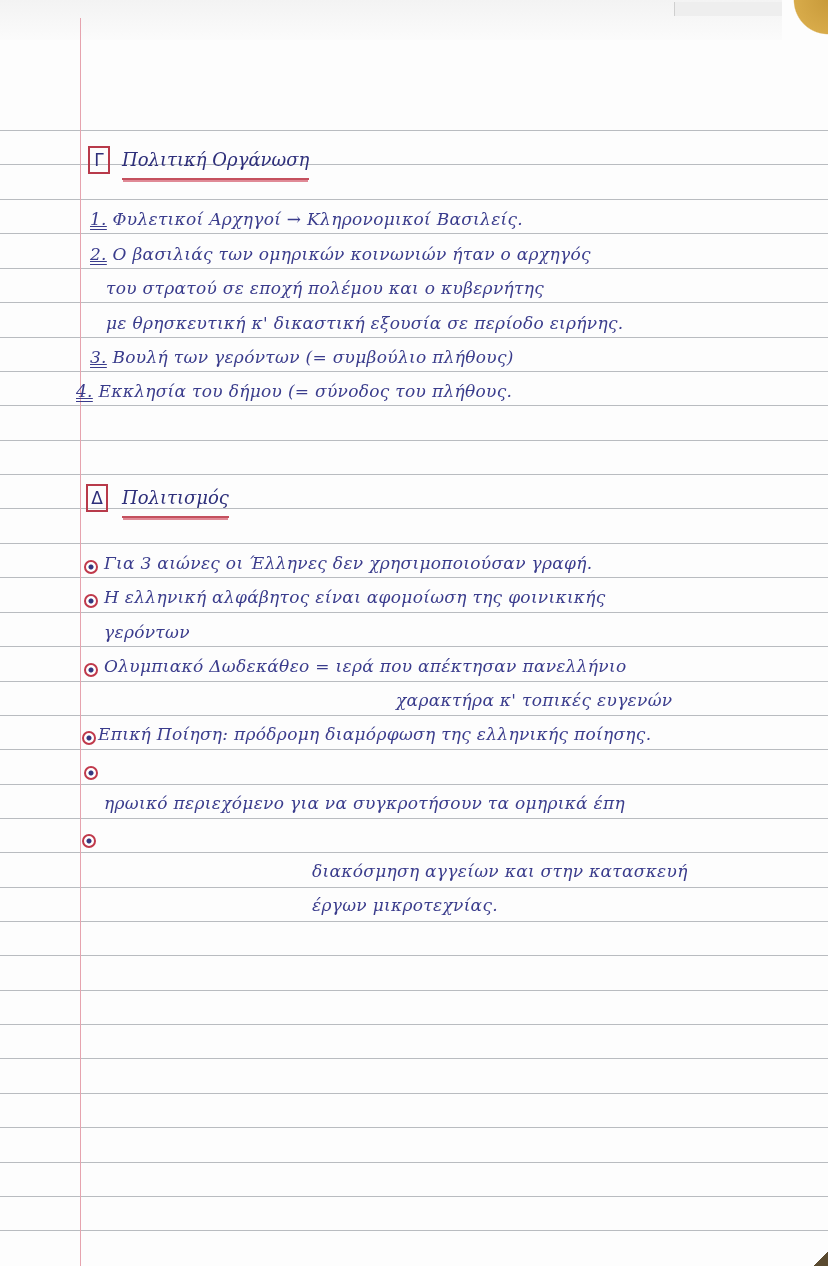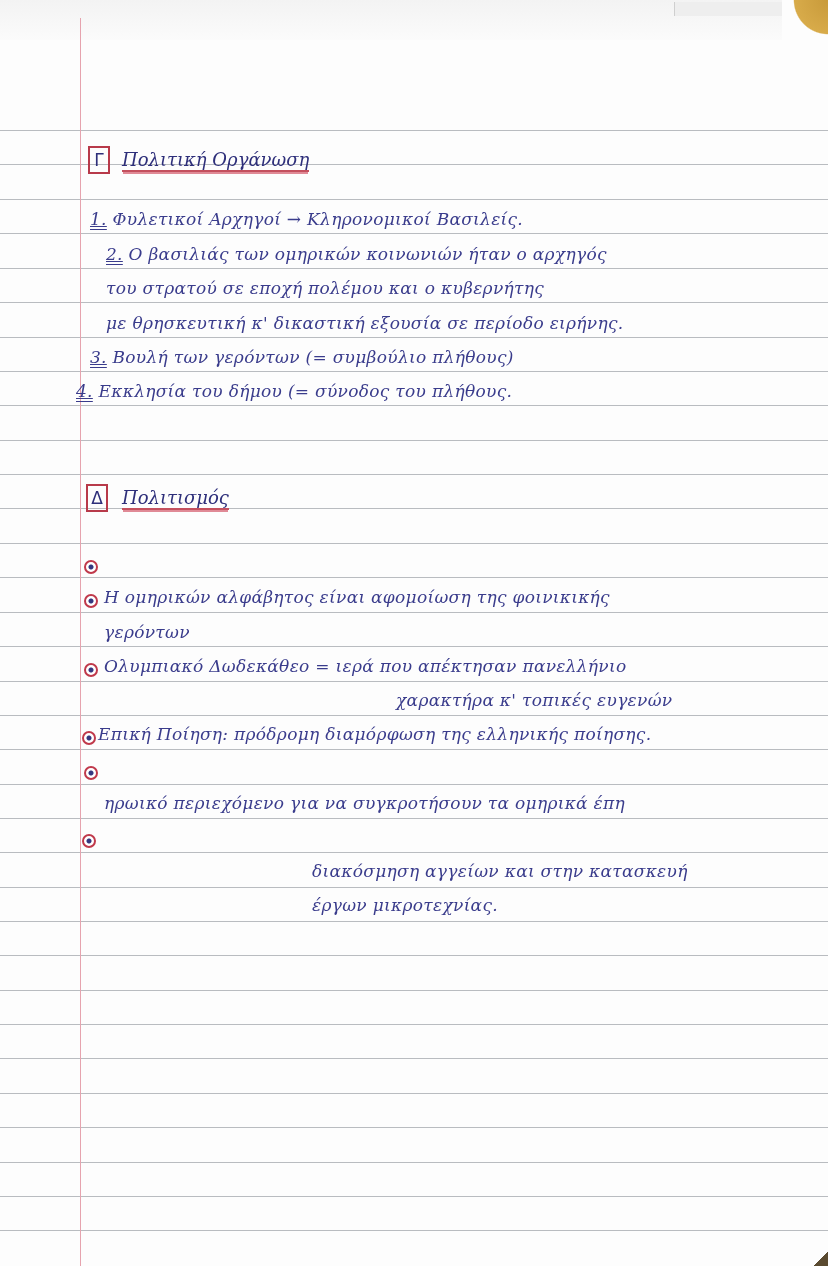--- a/index.html
+++ b/index.html
@@ -54,21 +54,21 @@
       font-family: "DejaVu Sans", sans-serif;
       font-size: 17px;
       text-align: center; line-height: 24px;
     }
     .heading-title {
       position: absolute;
       color: #2e2f7a;
       font-family: "DejaVu Serif", serif;
       font-style: italic;
       font-size: 18px;
-      padding-bottom: 0;
+      padding-bottom: 8px;
       border-bottom: 2px solid #c4505e;
       box-shadow: 0 3px 0 -1px #e08a96;
       white-space: nowrap;
     }
     .num {
       text-decoration: underline double #3a3c8c;
     }
     .bullet {
       position: absolute;
       width: 10px; height: 10px; border-radius: 50%;
@@ -121,42 +121,43 @@
 
   <div class="margin-line"></div>
 
   <div class="heading-box" style="left:88px; top:146px">Γ</div>
   <div class="heading-title" style="left:122px; top:149px">Πολιτική Οργάνωση</div>
 
   <div class="ink" style="left:90px; top:209px">
     <span class="num">1.</span>
     <span>Φυλετικοί Αρχηγοί → Κληρονομικοί Βασιλείς.</span>
   </div>
-  <div class="ink" style="left:106px; top:244px">
+  <div class="ink" style="left:90px; top:244px">
     <span class="num">2.</span>
     <span>Ο βασιλιάς των ομηρικών κοινωνιών ήταν ο αρχηγός</span>
   </div>
   <div class="ink" style="left:106px; top:278px">του στρατού σε εποχή πολέμου και ο κυβερνήτης</div>
   <div class="ink" style="left:106px; top:313px">με θρησκευτική κ' δικαστική εξουσία σε περίοδο ειρήνης.</div>
   <div class="ink" style="left:90px; top:347px">
     <span class="num">3.</span>
     <span>Βουλή των γερόντων (= συμβούλιο πλήθους)</span>
   </div>
   <div class="ink" style="left:76px; top:381px">
     <span class="num">4.</span>
     <span>Εκκλησία του δήμου (= σύνοδος του πλήθους.</span>
   </div>
 
   <div class="heading-box" style="left:86px; top:484px">Δ</div>
   <div class="heading-title" style="left:122px; top:487px">Πολιτισμός</div>
 
   <div class="bullet" style="left:84px; top:560px"></div>
+  <div class="ink" style="left:104px; top:553px">Για 3 αιώνες οι Έλληνες δεν χρησιμοποιούσαν γραφή.</div>
 
   <div class="bullet" style="left:84px; top:594px"></div>
-  <div class="ink" style="left:104px; top:587px">Η ομηρικών αλφάβητος είναι αφομοίωση της φοινικικής</div>
+  <div class="ink" style="left:104px; top:587px">Η ελληνική αλφάβητος είναι αφομοίωση της φοινικικής</div>
   <div class="ink" style="left:104px; top:622px">γερόντων</div>
 
   <div class="bullet" style="left:84px; top:663px"></div>
   <div class="ink" style="left:104px; top:656px">Ολυμπιακό Δωδεκάθεο = ιερά που απέκτησαν πανελλήνιο</div>
   <div class="ink" style="left:396px; top:690px">χαρακτήρα κ' τοπικές ευγενών</div>
 
   <div class="bullet" style="left:82px; top:731px"></div>
   <div class="ink" style="left:98px; top:724px">Επική Ποίηση: πρόδρομη διαμόρφωση της ελληνικής ποίησης.</div>
 
   <div class="bullet" style="left:84px; top:766px"></div>

